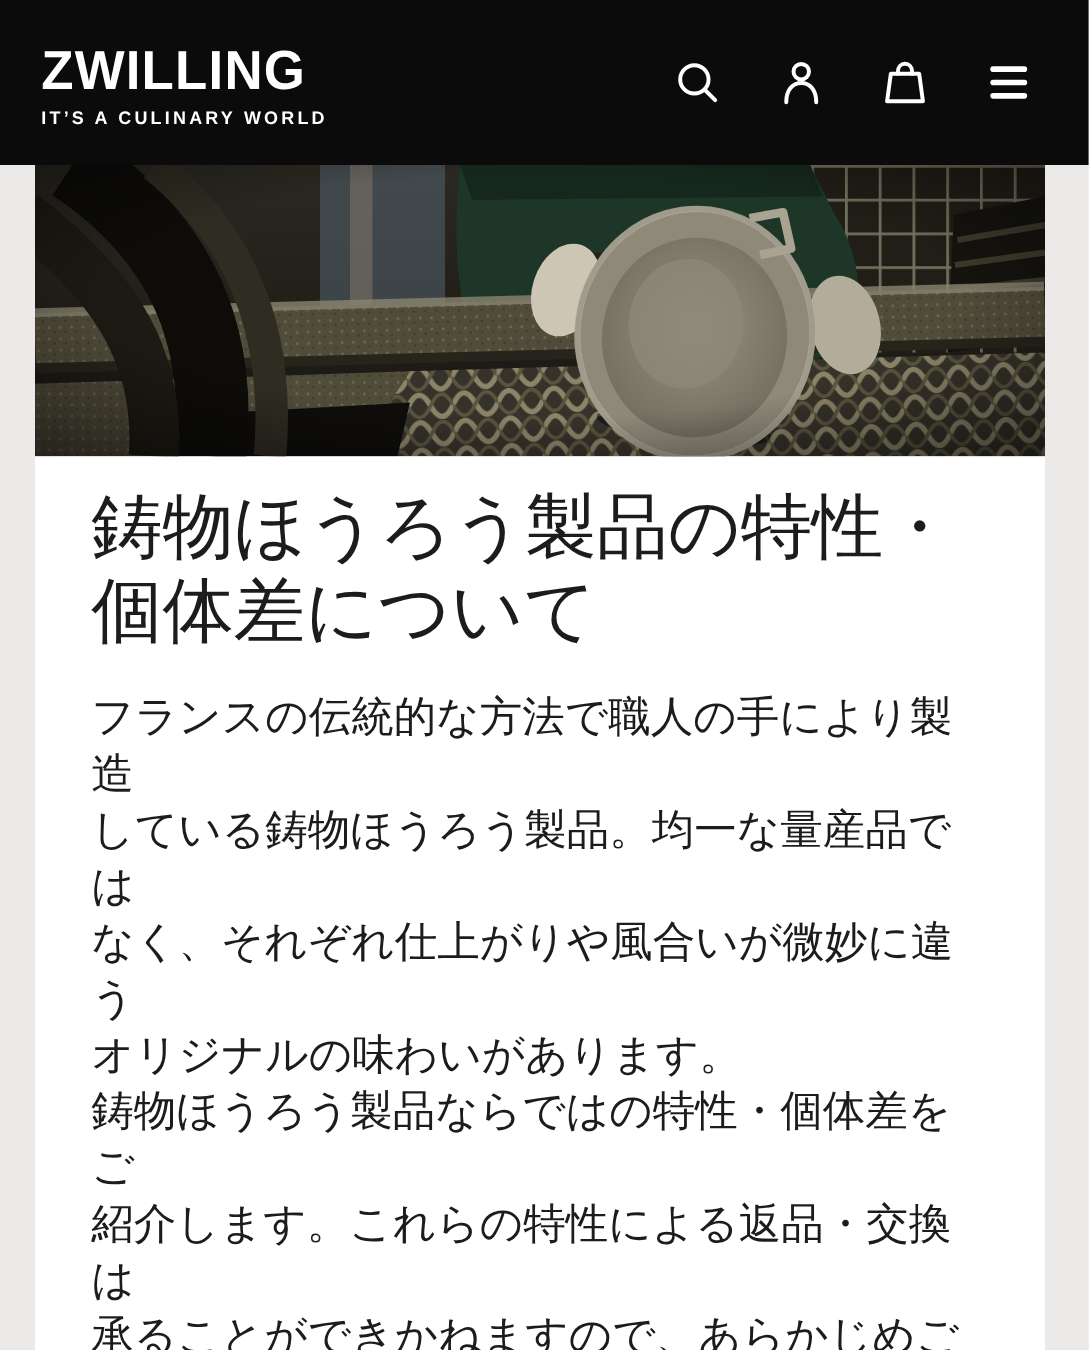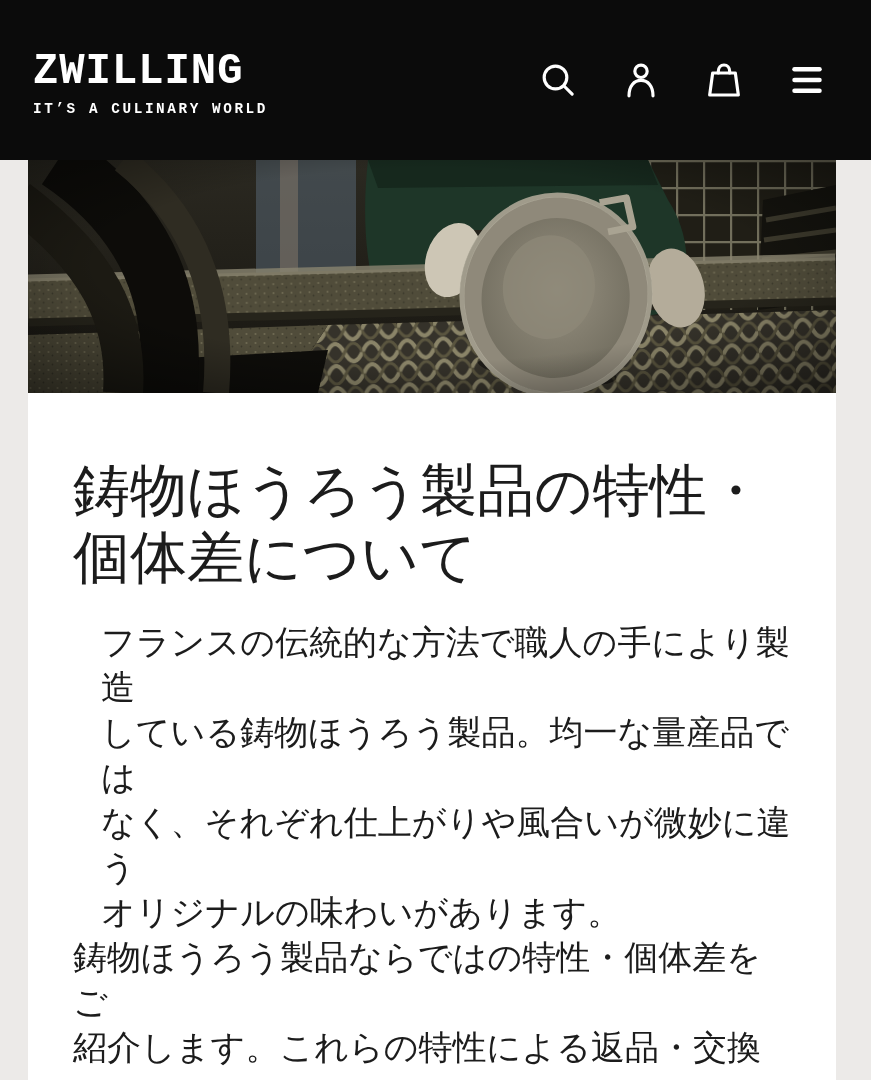--- a/index.html
+++ b/index.html
@@ -10,24 +10,23 @@
   html,body{width:871px;}
   body{
     background:var(--page-bg);
     font-family:"Liberation Sans","DejaVu Sans",sans-serif;
     color:var(--text);
     width:871px;height:1080px;overflow:hidden;
   }
   
   .site-header{
     background:var(--header-bg);
-    height:160px;width:871px;
+    height:132px;width:871px;
     display:flex;align-items:center;justify-content:space-between;
     padding:0 44px 0 33px;
-    font-family:Liberation Mono, monospace;
   }
   .logo-block{line-height:1;cursor:pointer;padding-top:6px;}
   .logo-main{
     color:var(--header-fg);
     font-size:44px;font-weight:700;letter-spacing:1px;
     transform:scaleX(.96);transform-origin:left center;
     display:block;
   }
   .logo-tagline{
     color:var(--header-fg);
@@ -45,31 +44,31 @@
     width:808px;margin:0 auto 0 28px;
     min-height:953px;
   }
   .hero{width:808px;height:233px;display:block;}
   .hero svg{display:block;width:808px;height:233px;}
   .article{padding:0 45px;}
   .article h1{
     white-space:pre-line;
     font-size:57px;line-height:67px;font-weight:500;
     color:var(--text);
-    padding-top:64px;
+    padding-top:24px;
     width:718px;
     letter-spacing:0;
   }
   .article p{
     white-space:pre-line;
     font-size:34px;line-height:45px;font-weight:400;
     color:var(--text);
     width:718px;
   }
-  .article .lead{margin-top:29px;margin-left:28px;}
+  .article .lead{margin-top:29px;}
 </style>
 </head>
 <body>
 
 <header class="site-header">
   <div class="logo-block">
     <span class="logo-main">ZWILLING</span>
     <span class="logo-tagline">IT’S A CULINARY WORLD</span>
   </div>
   <nav class="header-icons">

